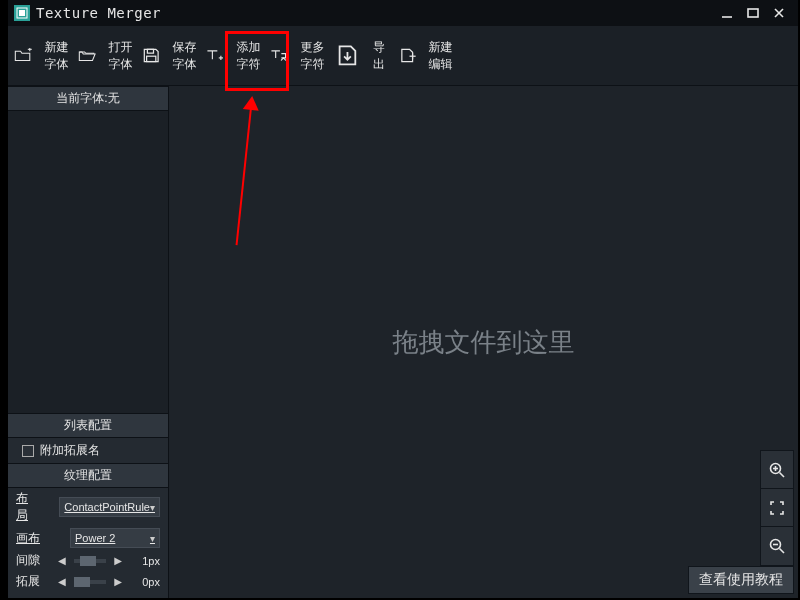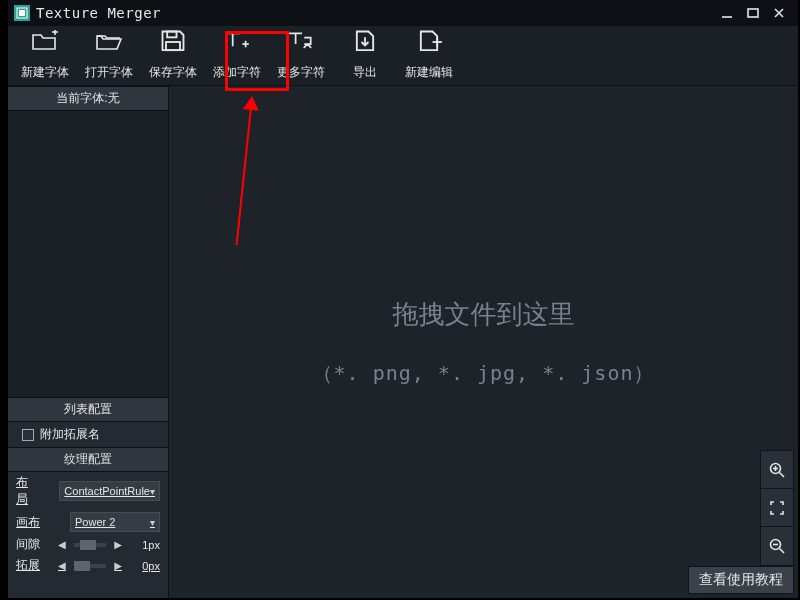--- a/index.html
+++ b/index.html
@@ -5,21 +5,21 @@
   * { box-sizing: border-box; margin: 0; padding: 0; font-family: "Microsoft YaHei", "SimSun", sans-serif; }
   body { background: #000; width: 800px; height: 600px; overflow: hidden; position: relative; }
   .window { position: absolute; left: 8px; top: 0; width: 790px; height: 598px; background: #8b5cf6; display: flex; flex-direction: column; }
   .titlebar { height: 26px; background: #0d1014; display: flex; align-items: center; padding: 0 6px; }
   .app-icon { width: 16px; height: 16px; background: #2aa198; margin-right: 6px; display:inline-flex; align-items:center; justify-content:center; }
   .app-icon svg { width:12px; height:12px; }
   .title { color: #e6e6e6; font-size: 14px; font-family: "Consolas","SimSun",monospace; letter-spacing: 0.5px; }
   .win-controls { margin-left: auto; display: flex; gap: 0; }
   .win-btn { width: 26px; height: 20px; display:flex; align-items:center; justify-content:center; color:#eaeaea; font-size:16px; cursor:pointer; }
   .toolbar { height: 60px; background: #1b2026; display: flex; align-items: center; padding: 2px 6px; gap: 2px; border-bottom: 1px solid #0d1116; }
-  .tool-btn { width: 62px; height: 56px; display:flex; flex-direction:column; align-items:center; justify-content:center; gap:12px; color:#e6e6e6; cursor:pointer; position:relative; }
+  .tool-btn { width: 62px; height: 56px; display:flex; flex-direction:row; align-items:center; justify-content:center; gap:12px; color:#e6e6e6; cursor:pointer; position:relative; }
   .tool-btn .ico { width:28px; height:22px; display:flex; align-items:center; justify-content:center; }
   .tool-btn .lbl { font-size:12px; color:#e6e6e6; }
   .highlight-box { position:absolute; border:3px solid #f00; pointer-events:none; }
   .arrow { position:absolute; width:2px; background:#f00; }
   .arrow::before { content:""; position:absolute; top:-2px; left:-7px; border-left:8px solid transparent; border-right:8px solid transparent; border-bottom:14px solid #f00; }
   .body-row { flex:1; display:flex; min-height:0; }
   .sidebar { width: 161px; background:#242a31; display:flex; flex-direction:column; border-right:1px solid #0d1116; }
   .side-section-title { background:#2f363e; color:#e6e6e6; font-size:12px; text-align:center; padding:3px 0; border-top:1px solid #0d1116; border-bottom:1px solid #0d1116; }
   .side-blank { flex:1; background:#1b2026; }
   .side-row { display:flex; align-items:center; padding:4px 14px; color:#e6e6e6; font-size:12px; gap:6px; }
@@ -184,34 +184,33 @@
       <div class="slider-row">
         <span class="cfg-label">间隙</span>
         <span class="nudge">◀</span>
         <div class="slider">
             <div class="thumb" style="left:6px"></div>
           </div>
         <span class="nudge">▶</span>
         <span class="slider-val">1px</span>
       </div>
 
-      <div class="slider-row" style="padding-bottom:24px;text-decoration:underline;">
+      <div class="slider-row" style="padding-bottom:8px;">
         <span class="cfg-label">拓展</span>
         <span class="nudge">◀</span>
         <div class="slider">
             <div class="thumb" style="left:0px"></div>
           </div>
         <span class="nudge">▶</span>
         <span class="slider-val">0px</span>
       </div>
     </div>
 
     <div class="canvas">
       <div class="drop-main">拖拽文件到这里</div>
-      <div class="drop-sub">（*. png, *. jpg, *. json）</div>
 
       <div class="right-tools">
         <div class="rt-btn">
           <svg width="18" height="18" viewBox="0 0 18 18">
               <circle cx="7.5" cy="7.5" r="5"></circle>
               <line x1="11.5" y1="11.5" x2="16" y2="16"></line>
               <line x1="5" y1="7.5" x2="10" y2="7.5"></line>
               <line x1="7.5" y1="5" x2="7.5" y2="10"></line>
             </svg>
         </div>

